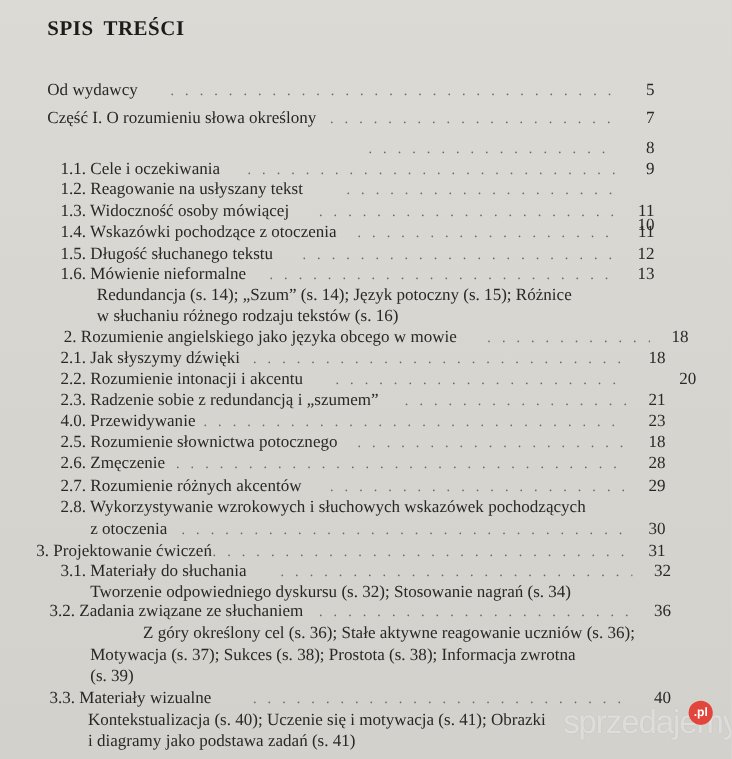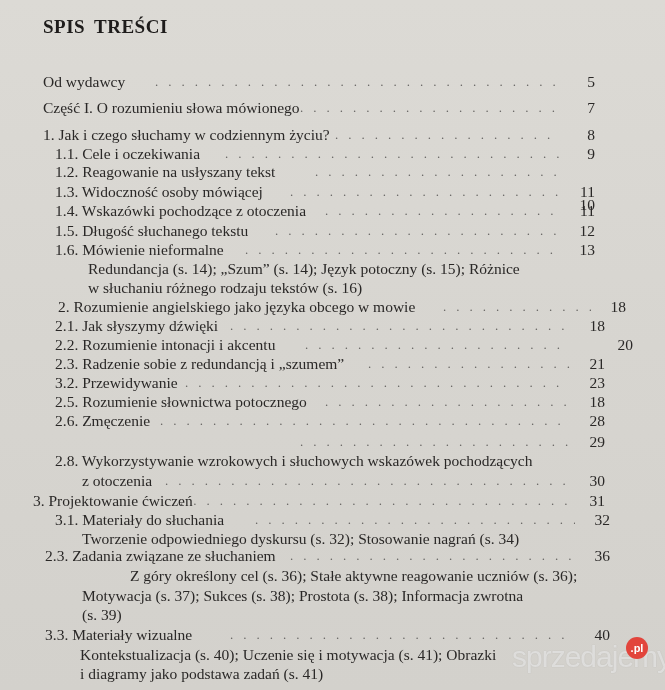--- a/index.html
+++ b/index.html
@@ -52,26 +52,25 @@
 
 <div class="page">
   <div class="title">SPIS TREŚCI</div>
   <div class="toc" id="toc">
       <div class="row" style="top: 72px;">
         <span class="label" style="left: 43px;">Od wydawcy</span>
         <span class="dots" style="left: 155px; width: 405px;">................................................................................</span>
         <span class="page-num" style="left: 565px;">5</span>
       </div>
       <div class="row" style="top: 98px;">
-        <span class="label" style="left: 43px;">Część I. O rozumieniu słowa mówionego</span>
+        <span class="label" style="left: 43px;">Część I. O rozumieniu słowa określony</span>
         <span class="dots" style="left: 300px; width: 260px;">................................................................................</span>
         <span class="page-num" style="left: 565px;">7</span>
       </div>
       <div class="row" style="top: 125px;">
-        <span class="label" style="left: 43px;">1. Jak i czego słuchamy w codziennym życiu?</span>
         <span class="dots" style="left: 335px; width: 225px;">................................................................................</span>
         <span class="page-num" style="left: 565px;">8</span>
       </div>
       <div class="row" style="top: 144px;">
         <span class="label" style="left: 55px;">1.1. Cele i oczekiwania</span>
         <span class="dots" style="left: 225px; width: 335px;">................................................................................</span>
         <span class="page-num" style="left: 565px;">9</span>
       </div>
       <div class="row" style="top: 162px;">
         <span class="label" style="left: 55px;">1.2. Reagowanie na usłyszany tekst</span>
@@ -112,55 +111,56 @@
         <span class="label" style="left: 55px;">2.2. Rozumienie intonacji i akcentu</span>
         <span class="dots" style="left: 305px; width: 265px;">................................................................................</span>
         <span class="page-num" style="left: 603px;">20</span>
       </div>
       <div class="row" style="top: 354px;">
         <span class="label" style="left: 55px;">2.3. Radzenie sobie z redundancją i „szumem”</span>
         <span class="dots" style="left: 368px; width: 202px;">................................................................................</span>
         <span class="page-num" style="left: 575px;">21</span>
       </div>
       <div class="row" style="top: 373px;">
-        <span class="label" style="left: 55px;">3.2. Przewidywanie</span>
+        <span class="label" style="left: 55px;">4.0. Przewidywanie</span>
         <span class="dots" style="left: 185px; width: 385px;">................................................................................</span>
         <span class="page-num" style="left: 575px;">23</span>
       </div>
       <div class="row" style="top: 392px;">
         <span class="label" style="left: 55px;">2.5. Rozumienie słownictwa potocznego</span>
         <span class="dots" style="left: 325px; width: 245px;">................................................................................</span>
         <span class="page-num" style="left: 575px;">18</span>
       </div>
       <div class="row" style="top: 411px;">
         <span class="label" style="left: 55px;">2.6. Zmęczenie</span>
         <span class="dots" style="left: 160px; width: 410px;">................................................................................</span>
         <span class="page-num" style="left: 575px;">28</span>
       </div>
       <div class="row" style="top: 432px;">
+        <span class="label" style="left: 55px;">2.7. Rozumienie różnych akcentów</span>
         <span class="dots" style="left: 300px; width: 270px;">................................................................................</span>
         <span class="page-num" style="left: 575px;">29</span>
       </div>
       <div class="row" style="top: 471px;">
         <span class="label" style="left: 82px;">z otoczenia</span>
         <span class="dots" style="left: 165px; width: 405px;">................................................................................</span>
         <span class="page-num" style="left: 575px;">30</span>
       </div>
       <div class="row" style="top: 491px;">
         <span class="label" style="left: 33px;">3. Projektowanie ćwiczeń</span>
         <span class="dots" style="left: 180px; width: 390px;">................................................................................</span>
         <span class="page-num" style="left: 575px;">31</span>
       </div>
       <div class="row" style="top: 510px;">
         <span class="label" style="left: 55px;">3.1. Materiały do słuchania</span>
         <span class="dots" style="left: 255px; width: 320px;">................................................................................</span>
         <span class="page-num" style="left: 580px;">32</span>
       </div>
       <div class="row" style="top: 546px;">
-        <span class="label" style="left: 45px;">2.3. Zadania związane ze słuchaniem</span>
+        <span class="label" style="left: 45px;">3.2. Zadania związane ze słuchaniem</span>
         <span class="dots" style="left: 290px; width: 285px;">................................................................................</span>
         <span class="page-num" style="left: 580px;">36</span>
       </div>
       <div class="row" style="top: 625px;">
         <span class="label" style="left: 45px;">3.3. Materiały wizualne</span>
         <span class="dots" style="left: 230px; width: 345px;">................................................................................</span>
         <span class="page-num" style="left: 580px;">40</span>
       </div>
       <div class="sub" style="top: 259px; left: 88px;">Redundancja (s. 14); „Szum” (s. 14); Język potoczny (s. 15); Różnice</div>
       <div class="sub" style="top: 278px; left: 88px;">w słuchaniu różnego rodzaju tekstów (s. 16)</div>

